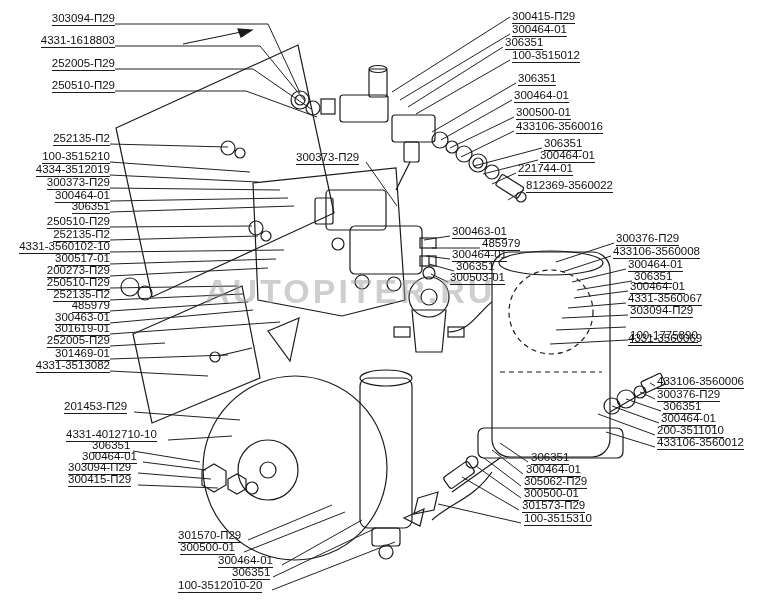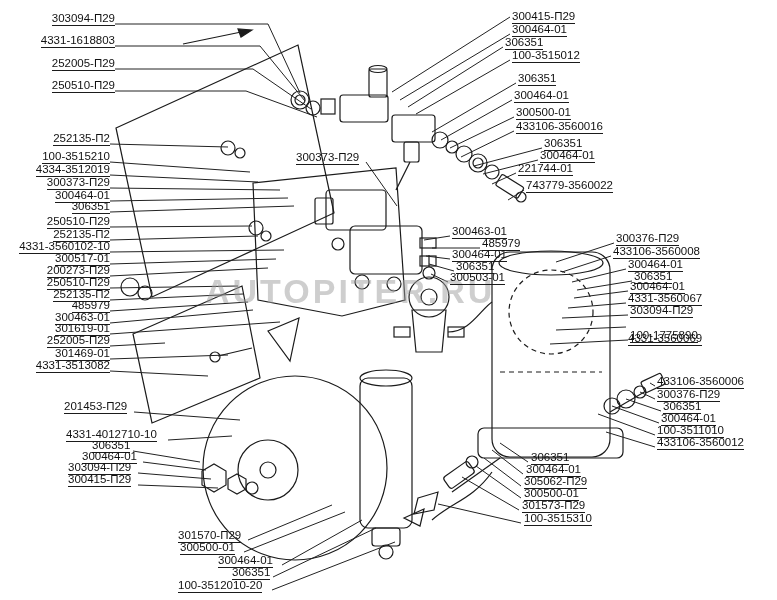--- a/index.html
+++ b/index.html
@@ -240,21 +240,21 @@
   <div class="lbl" style="left:512px;top:23px">300464-01</div>
   <div class="lbl" style="left:505px;top:36px">306351</div>
   <div class="lbl" style="left:512px;top:49px">100-3515012</div>
   <div class="lbl" style="left:518px;top:72px">306351</div>
   <div class="lbl" style="left:514px;top:89px">300464-01</div>
   <div class="lbl" style="left:516px;top:106px">300500-01</div>
   <div class="lbl" style="left:516px;top:120px">433106-3560016</div>
   <div class="lbl" style="left:544px;top:137px">306351</div>
   <div class="lbl" style="left:540px;top:149px">300464-01</div>
   <div class="lbl" style="left:518px;top:162px">221744-01</div>
-  <div class="lbl" style="left:526px;top:179px">743779-3560022</div>
+  <div class="lbl" style="left:526px;top:179px">812369-3560022</div>
 
   <div class="lbl" style="left:296px;top:151px">300373-П29</div>
 
   <div class="lbl" style="left:452px;top:225px">300463-01</div>
   <div class="lbl" style="left:482px;top:237px">485979</div>
   <div class="lbl" style="left:452px;top:248px">300464-01</div>
   <div class="lbl" style="left:456px;top:260px">306351</div>
   <div class="lbl" style="left:450px;top:271px">300503-01</div>
 
   <div class="lbl" style="left:616px;top:232px">300376-П29</div>
@@ -264,21 +264,21 @@
   <div class="lbl" style="left:630px;top:280px">300464-01</div>
   <div class="lbl" style="left:628px;top:292px">4331-3560067</div>
   <div class="lbl" style="left:630px;top:304px">303094-П29</div>
   <div class="lbl" style="left:628px;top:332px">4331-3560069</div>
   <div class="lbl" style="left:630px;top:329px">100-1775890</div>
 
   <div class="lbl" style="left:657px;top:375px">433106-3560006</div>
   <div class="lbl" style="left:657px;top:388px">300376-П29</div>
   <div class="lbl" style="left:663px;top:400px">306351</div>
   <div class="lbl" style="left:661px;top:412px">300464-01</div>
-  <div class="lbl" style="left:657px;top:424px">100-3511010</div>
+  <div class="lbl" style="left:657px;top:424px">200-3511010</div>
   <div class="lbl" style="left:657px;top:436px">433106-3560012</div>
 
   <div class="lbl" style="left:531px;top:451px">306351</div>
   <div class="lbl" style="left:526px;top:463px">300464-01</div>
   <div class="lbl" style="left:524px;top:475px">305062-П29</div>
   <div class="lbl" style="left:524px;top:487px">300500-01</div>
   <div class="lbl" style="left:522px;top:499px">301573-П29</div>
   <div class="lbl" style="left:524px;top:512px">100-3515310</div>
 
 </div>

